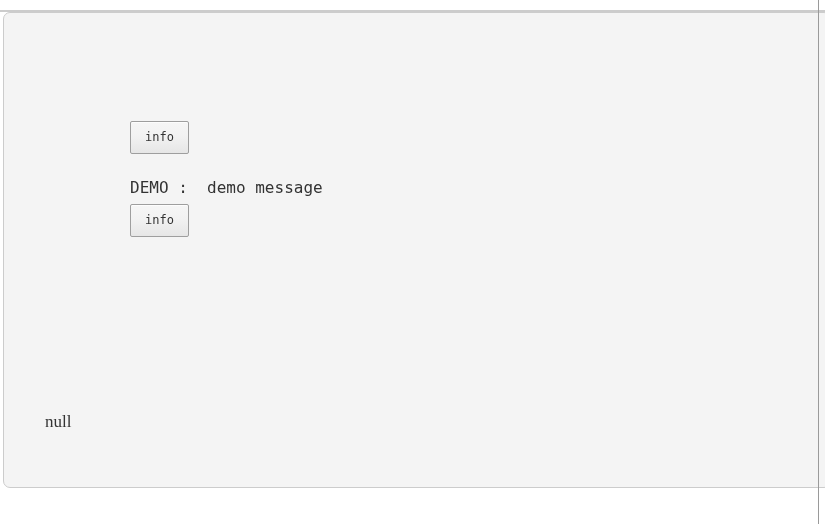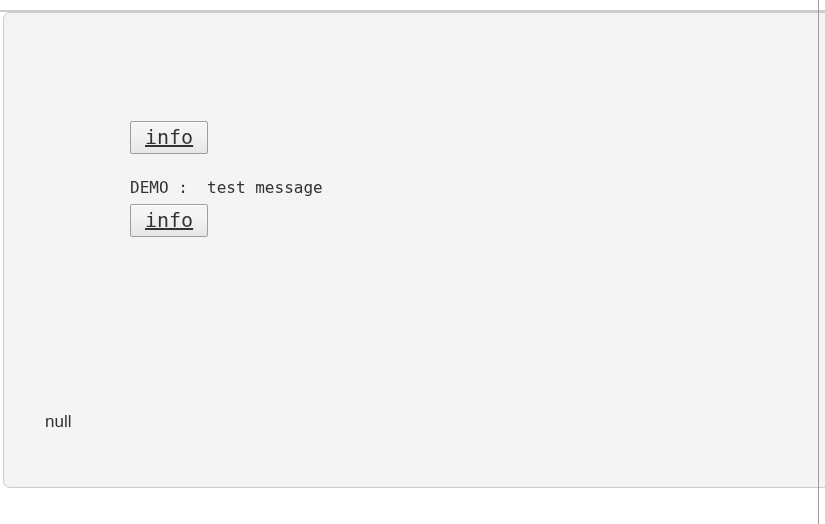--- a/index.html
+++ b/index.html
@@ -83,38 +83,37 @@
     color: #333333;
   }
 
   .msg-text {
     color: #333333;
   }
 
   .info-button {
     display: inline-block;
     font-family: "DejaVu Sans Mono", "Liberation Mono", monospace;
-    font-size: 20px;
+    font-size: 12px;
     line-height: 18px;
     color: #333333;
     padding: 6px 14px 7px 14px;
     background: linear-gradient(to bottom, #f6f6f6 0%, #f2f2f2 45%, #e6e6e6 100%);
     border: 1px solid #9e9e9e;
     border-radius: 2px;
     cursor: pointer;
     box-shadow: 0 1px 0 rgba(255,255,255,0.75) inset;
-    text-decoration: underline;
   }
 
   
   .null-output {
     position: absolute;
     left: 41px;
     top: 398px;
-    font-family: Liberation Sans, sans-serif;
+    font-family: Liberation Serif, serif;
     font-size: 17px;
     line-height: 22px;
     color: #333333;
     white-space: pre;
   }
 </style>
 </head>
 <body>
 
 <div class="top-rule"></div>
@@ -122,21 +121,21 @@
 <div class="panel">
   <div class="panel-inner">
 
     <div class="messages">
 
       <div class="message-block">
         <button class="info-button">info</button>
       </div>
 
       <div class="message-block">
-        <div class="message-line"><span class="msg-tag">DEMO</span><span class="msg-sep"> :  </span><span class="msg-text">test message</span></div>
+        <div class="message-line"><span class="msg-tag">DEMO</span><span class="msg-sep"> :  </span><span class="msg-text">demo message</span></div>
         <button class="info-button">info</button>
       </div>
 
     </div>
 
     <div class="null-output">null</div>
 
   </div>
 </div>
 

